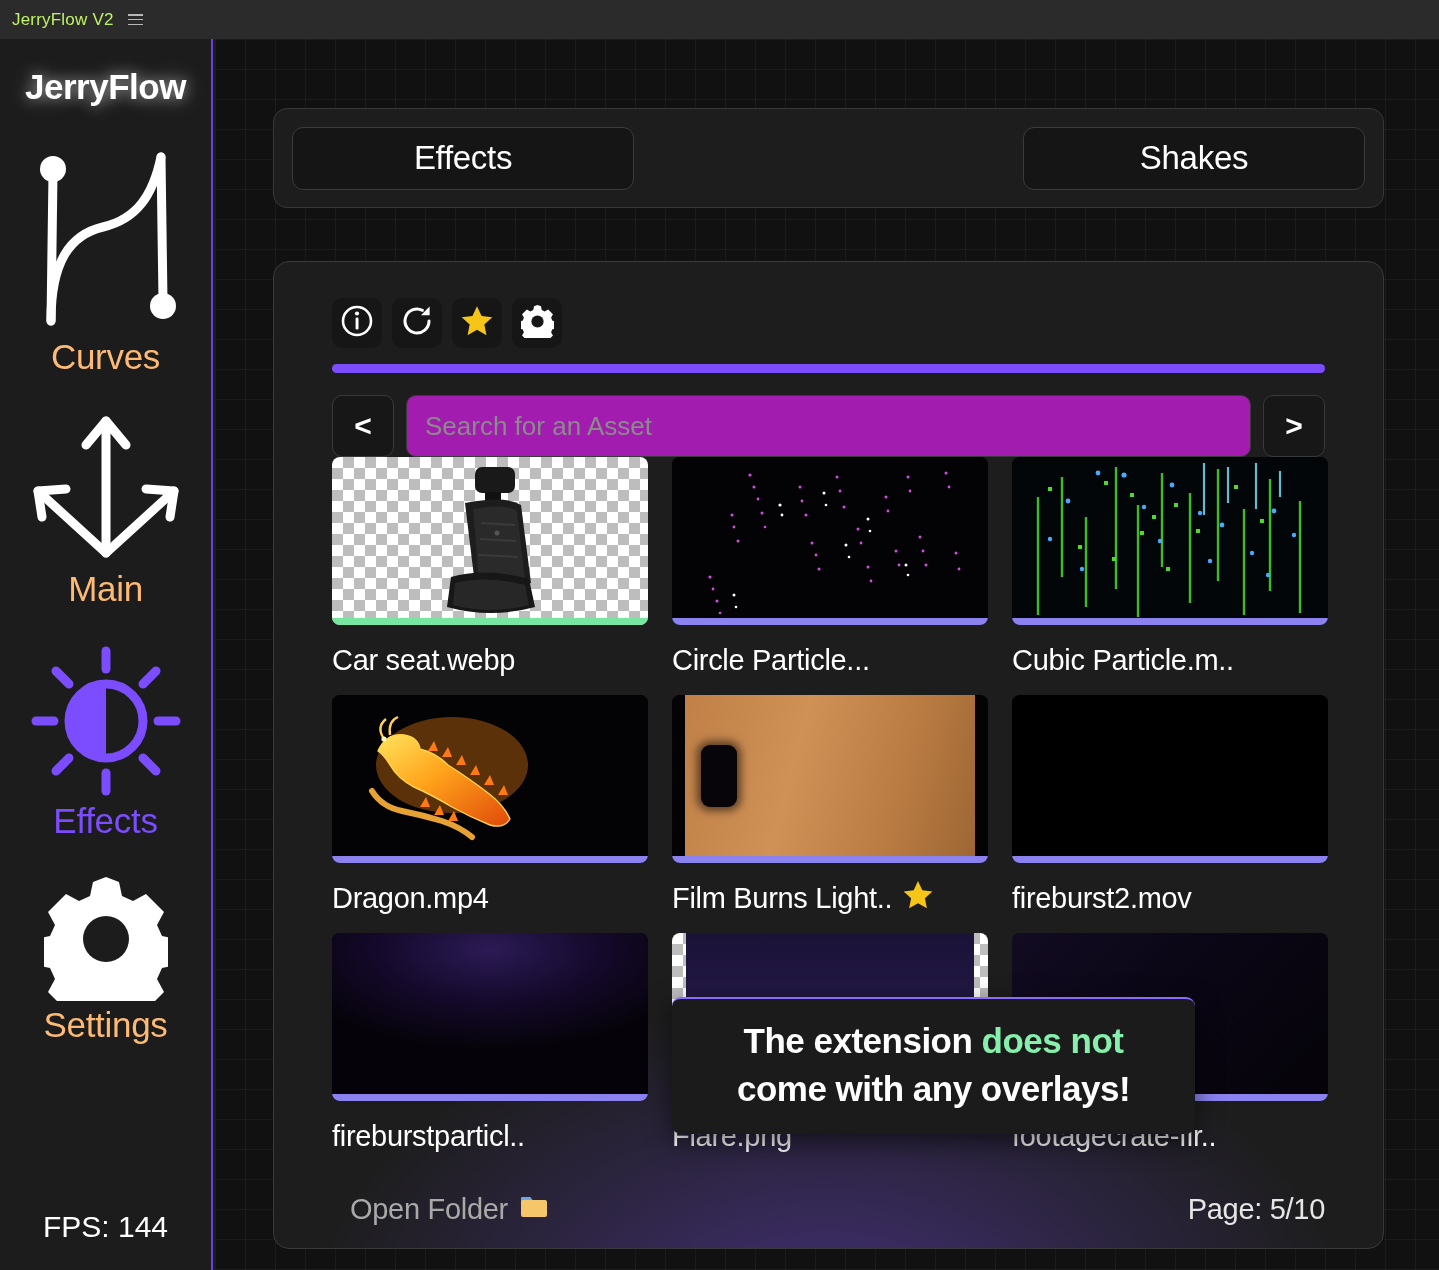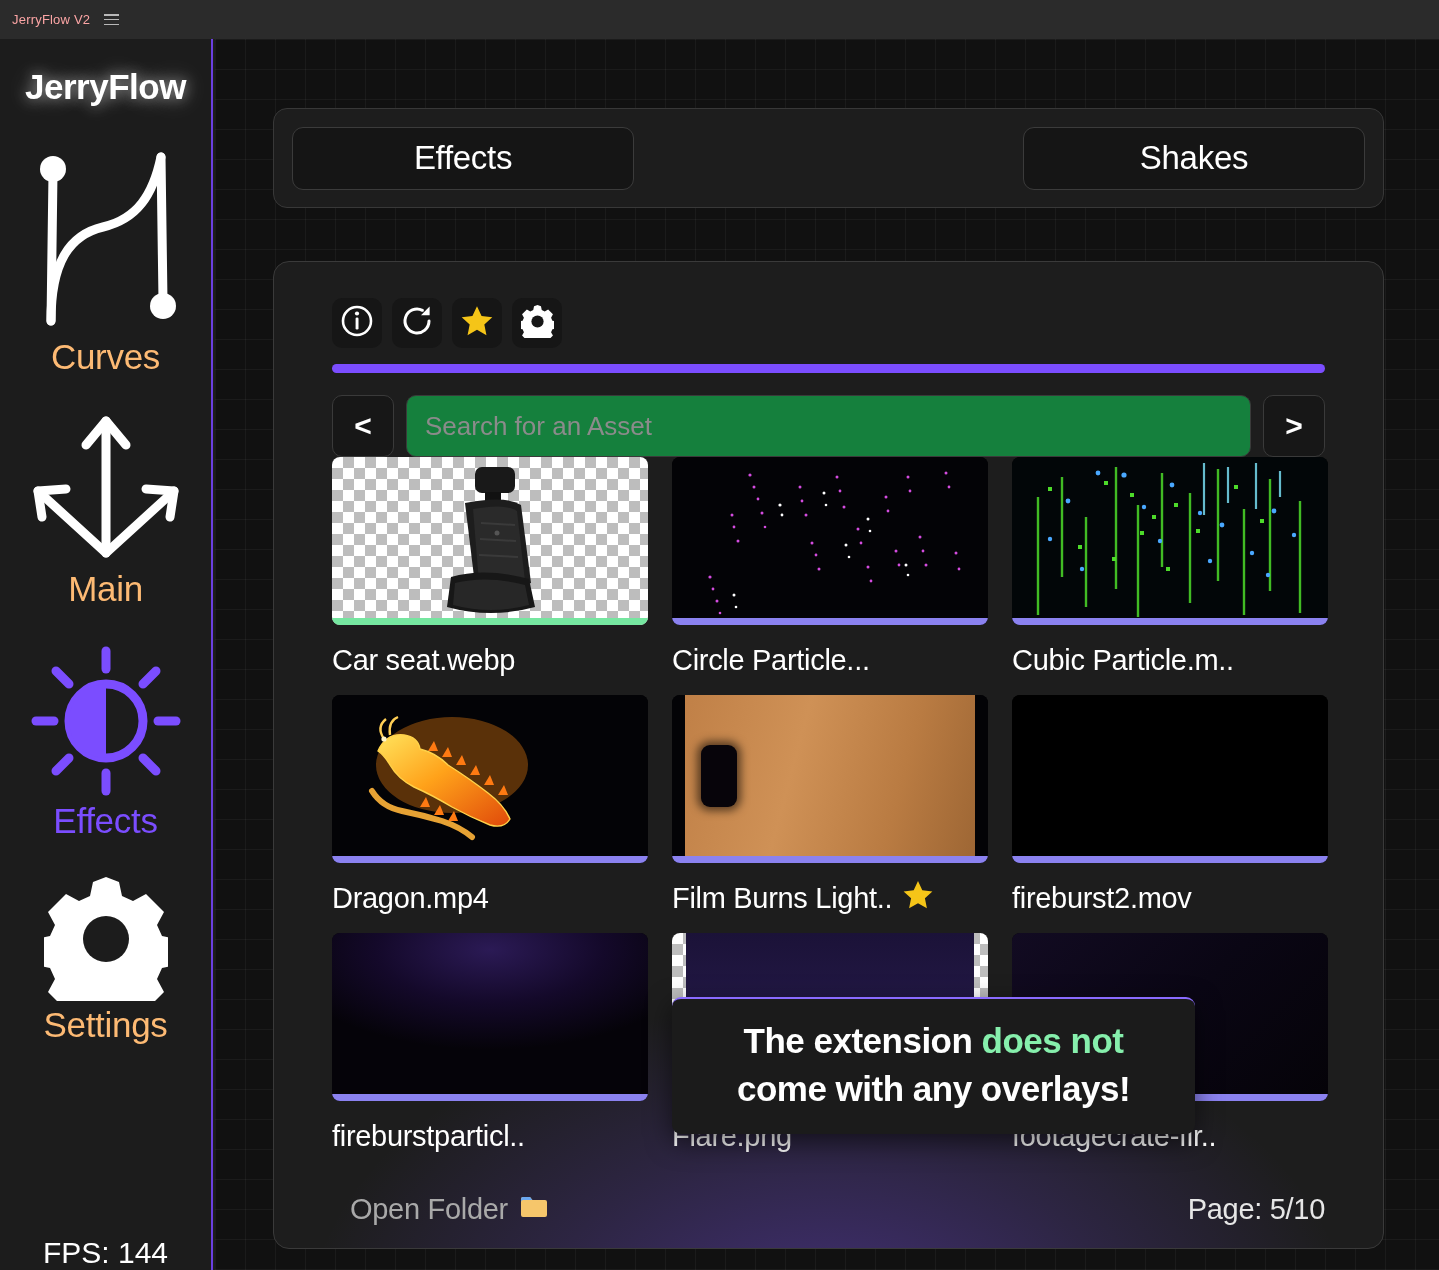--- a/index.html
+++ b/index.html
@@ -10,21 +10,21 @@
     overflow: hidden;
   }
   #app { position: relative; width: 1439px; height: 1270px; }
 
   
   .titlebar {
     position: absolute; top: 0; left: 0; width: 1439px; height: 39px;
     background: #2b2b2b;
     display: flex; align-items: center; gap: 14px; padding-left: 12px;
   }
-  .titlebar-text { font-size: 13px; color: #fca5a5; letter-spacing: .2px; }
+  .titlebar-text { font-size: 17px; color: #bef264; letter-spacing: .2px; }
   .hamburger-icon {
     display: inline-flex; flex-direction: column; justify-content: space-between;
     width: 15px; height: 11px;
   }
   .hamburger-icon i { display: block; height: 1.5px; background: #b8b8b8; width: 100%; }
 
   
   .sidebar {
     position: absolute; top: 39px; left: 0; width: 213px; height: 1231px;
     background: #1c1c1c;
@@ -39,21 +39,21 @@
   }
   .nav-item {
     margin-top: 36px; width: 100%;
     display: flex; flex-direction: column; align-items: center; cursor: pointer;
   }
   .nav-item:first-of-type { margin-top: 42px; }
   .nav-icon { display: flex; align-items: center; justify-content: center; }
   .nav-label { font-size: 35px; color: #fdba74; margin-top: 4px; letter-spacing: -.3px; }
   .nav-item.active .nav-label { color: #7b4dff; }
   .fps {
-    position: absolute; bottom: 0; left: 0; width: 100%;
+    position: absolute; bottom: 26px; left: 0; width: 100%;
     text-align: center; font-size: 30px; color: #ffffff;
   }
 
   
   .main {
     position: absolute; top: 39px; left: 215px;
     width: 1224px; height: 1231px;
     background:
       repeating-linear-gradient(to right, rgba(255,255,255,.045) 0 1px, transparent 1px 30px),
       repeating-linear-gradient(to bottom, rgba(255,255,255,.045) 0 1px, transparent 1px 30px),
@@ -106,21 +106,21 @@
   }
 
   .search-row { margin-top: 22px; display: flex; gap: 12px; }
   .nav-btn {
     width: 62px; height: 62px; background: #171717;
     border: 1px solid #3a3a3a; border-radius: 10px;
     display: flex; align-items: center; justify-content: center;
     color: #ffffff; font-size: 30px; font-weight: bold; cursor: pointer;
   }
   .search-box {
-    flex: 1; height: 62px; background: #15803d;
+    flex: 1; height: 62px; background: #a21caf;
     border: 1px solid #3a3a3a; border-radius: 10px;
     display: flex; align-items: center; padding: 0 18px;
   }
   .search-box input {
     width: 100%; background: transparent; border: none; outline: none;
     color: #e7e7e7; font-size: 26px; font-family: "Liberation Sans", sans-serif;
   }
   .search-box input::placeholder { color: #8b8b8b; }
 
   

